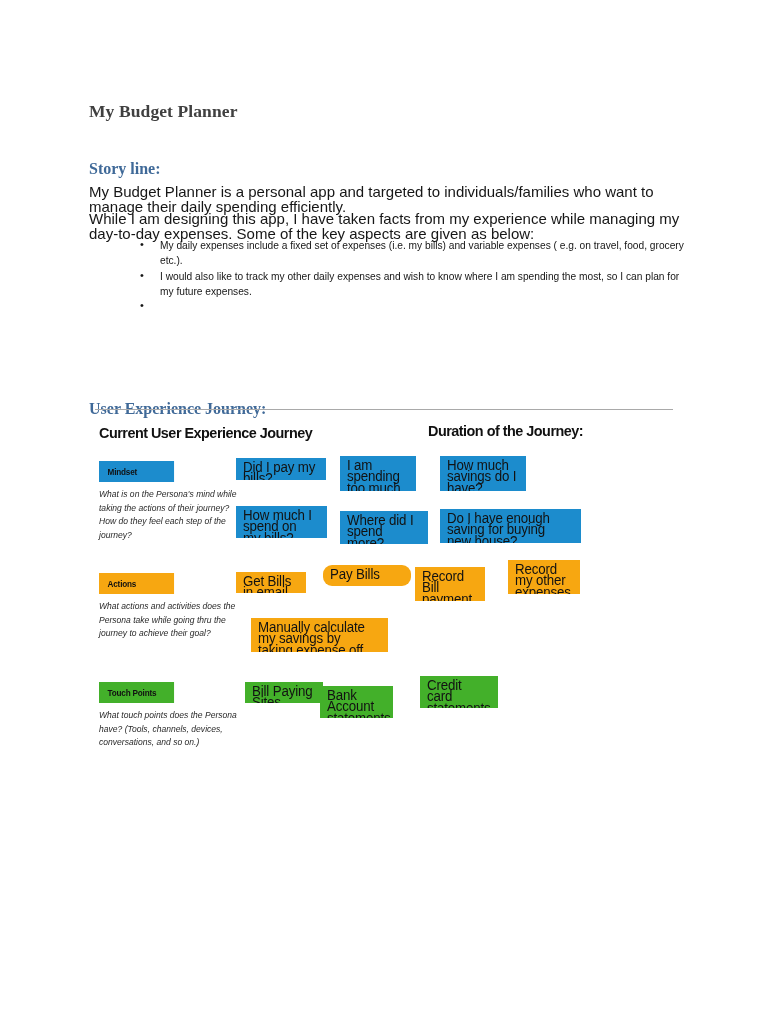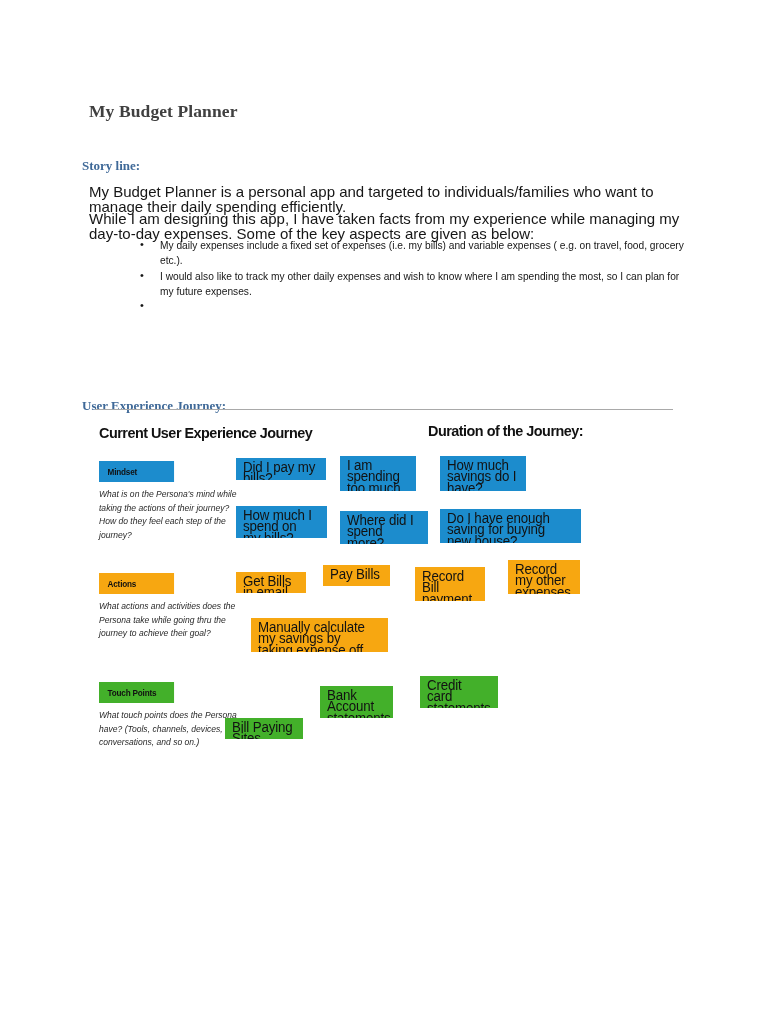--- a/index.html
+++ b/index.html
@@ -30,24 +30,24 @@
     left: 89px;
     top: 89px;
     font-family: "Liberation Serif", serif;
     font-weight: bold;
     font-size: 17.5px;
     letter-spacing: 0.1px;
     color: #404040;
   }
   .section-heading {
     position: absolute;
-    left: 82px;
+    left: 89px;
     font-family: "Liberation Serif", serif;
     font-weight: bold;
-    font-size: 13px;
+    font-size: 16px;
     color: #3f6998;
   }
   #story-heading { top: 147px; }
   #uxj-heading   { top: 387px; }
 
   .hrule {
     position: absolute;
     left: 95px;
     top: 409px;
     width: 578px;
@@ -230,34 +230,34 @@
     <div class="note blue" style="left:345px; top:38px; width:86px; height:35px;">
       <span>How much savings do I have?</span>
     </div>
     <div class="note blue" style="left:345px; top:91px; width:141px; height:34px;">
       <span>Do I have enough  saving for buying new house?</span>
     </div>
 
     <div class="note orange" style="left:141px; top:154px; width:70px; height:21px;">
       <span>Get Bills in email</span>
     </div>
-    <div class="note orange" style="left:228px; top:147px; width:67px; height:21px;">
+    <div class="note orange" style="left:228px; top:147px; width:88px; height:21px;border-radius:9px;">
       <span>Pay Bills</span>
     </div>
     <div class="note orange" style="left:156px; top:200px; width:137px; height:34px;">
       <span>Manually calculate my savings by taking expense off my income</span>
     </div>
     <div class="note orange" style="left:320px; top:149px; width:70px; height:34px;">
       <span>Record Bill payment in a file</span>
     </div>
     <div class="note orange" style="left:413px; top:142px; width:72px; height:34px;">
       <span>Record my other expenses in a file</span>
     </div>
 
-    <div class="note green" style="left:130px; top:264px; width:78px; height:21px;margin-top:36px;">
+    <div class="note green" style="left:150px; top:264px; width:78px; height:21px;">
       <span>Bill Paying Sites</span>
     </div>
     <div class="note green" style="left:225px; top:268px; width:73px; height:32px;">
       <span>Bank Account statements</span>
     </div>
     <div class="note green" style="left:325px; top:258px; width:78px; height:32px;">
       <span>Credit card statements</span>
     </div>
 
   </div>

